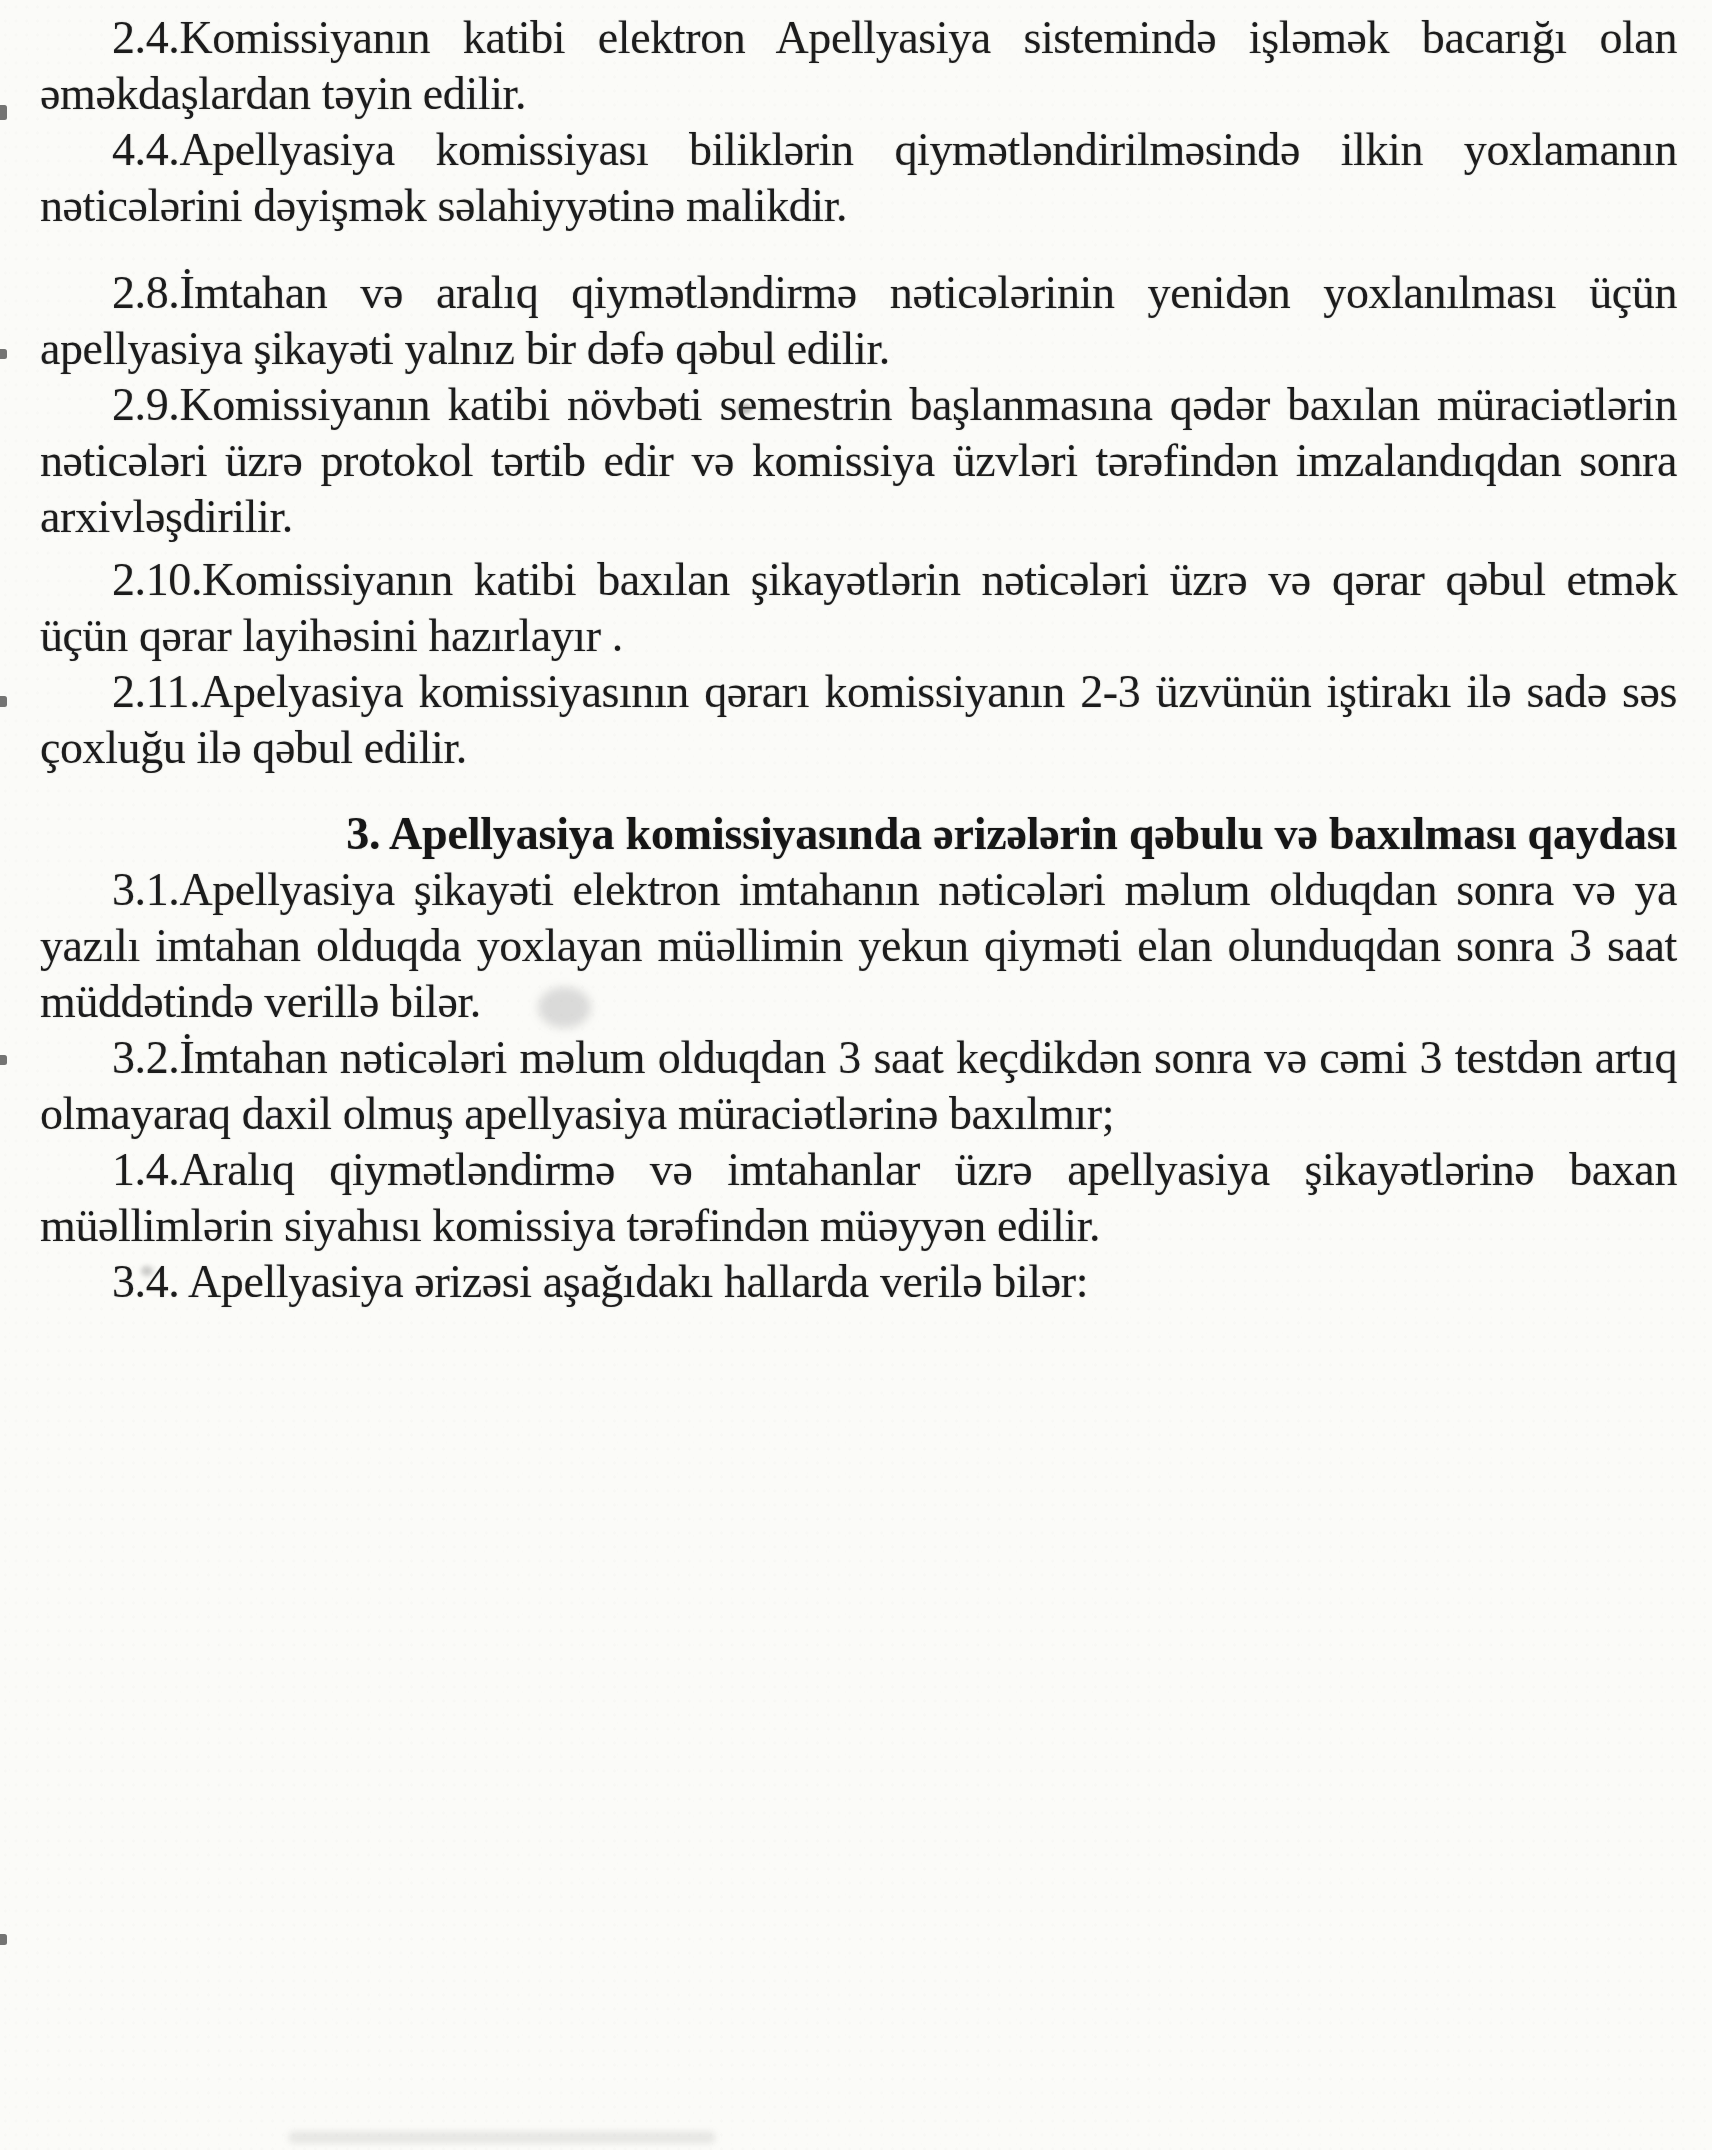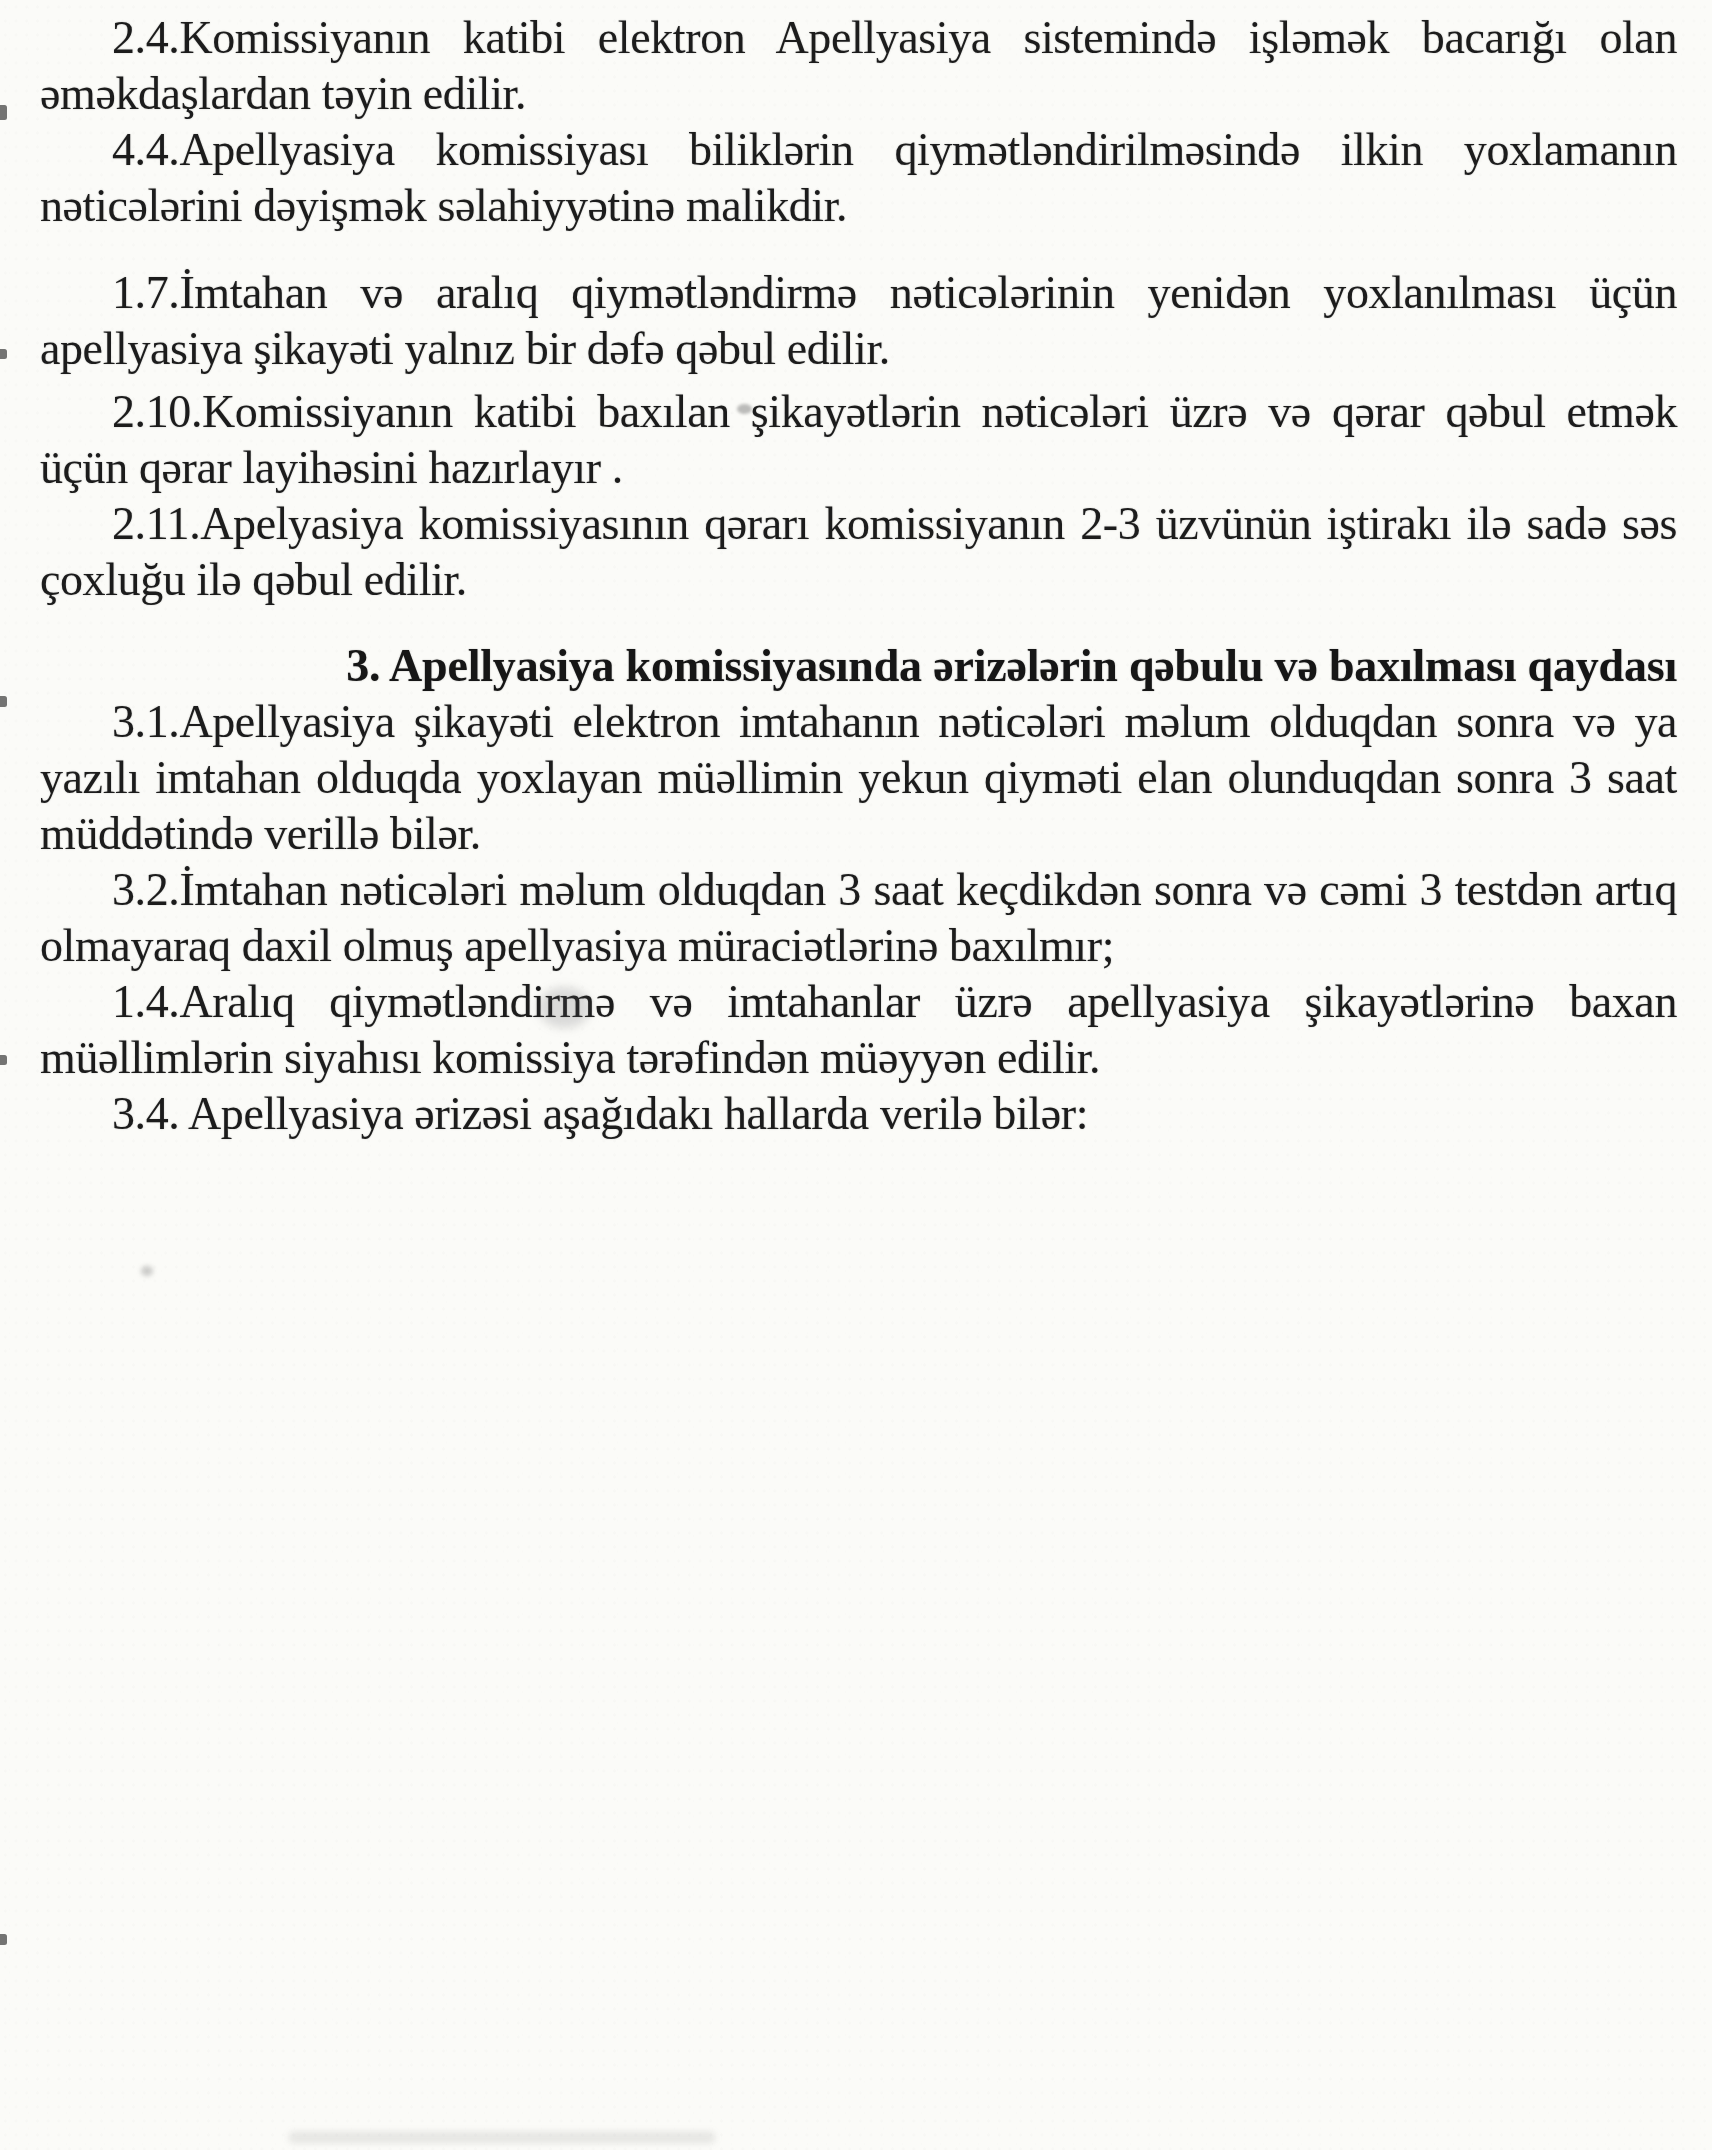--- a/index.html
+++ b/index.html
@@ -64,21 +64,22 @@
   .sm3 { left: 141px; top: 1266px; width: 11.5px;  height: 10px; background: rgba(90,90,90,0.30); filter: blur(2.5px); }
   .sm4 { left: 288px; top: 2131px; width: 428px; height: 13px; border-radius: 6.6px; background: rgba(100,100,100,0.12); filter: blur(3.3px); }
 </style>
 </head>
 <body>
 
 <div class="page">
 
   <p class="para">2.4.Komissiyanın katibi elektron Apellyasiya sistemində işləmək bacarığı olan əməkdaşlardan təyin edilir.</p>
   <p class="para">4.4.Apellyasiya komissiyası biliklərin qiymətləndirilməsində ilkin yoxlamanın nəticələrini dəyişmək səlahiyyətinə malikdir.</p>
-  <p class="para extra-gap">1.7.İmtahan və aralıq qiymətləndirmə nəticələrinin yenidən yoxlanılması üçün apellyasiya şikayəti yalnız bir dəfə qəbul edilir.</p>
+  <p class="para extra-gap">2.8.İmtahan və aralıq qiymətləndirmə nəticələrinin yenidən yoxlanılması üçün apellyasiya şikayəti yalnız bir dəfə qəbul edilir.</p>
+  <p class="para">2.9.Komissiyanın katibi növbəti semestrin başlanmasına qədər baxılan müraciətlərin nəticələri üzrə protokol tərtib edir və komissiya üzvləri tərəfindən imzalandıqdan sonra arxivləşdirilir.</p>
   <p class="para small-gap">2.10.Komissiyanın katibi baxılan şikayətlərin nəticələri üzrə və qərar qəbul etmək üçün qərar layihəsini hazırlayır .</p>
   <p class="para">2.11.Apelyasiya komissiyasının qərarı komissiyanın 2-3 üzvünün iştirakı ilə sadə səs çoxluğu ilə qəbul edilir.</p>
 
   <p class="para section-heading">3. Apellyasiya komissiyasında ərizələrin qəbulu və baxılması qaydası</p>
 
   <p class="para">3.1.Apellyasiya şikayəti elektron imtahanın nəticələri məlum olduqdan sonra və ya yazılı imtahan olduqda yoxlayan müəllimin yekun qiyməti elan olunduqdan sonra 3 saat müddətində verillə bilər.</p>
   <p class="para">3.2.İmtahan nəticələri məlum olduqdan 3 saat keçdikdən sonra və cəmi 3 testdən artıq olmayaraq daxil olmuş apellyasiya müraciətlərinə baxılmır;</p>
   <p class="para">1.4.Aralıq qiymətləndirmə və imtahanlar üzrə apellyasiya şikayətlərinə baxan müəllimlərin siyahısı komissiya tərəfindən müəyyən edilir.</p>
   <p class="para">3.4. Apellyasiya ərizəsi aşağıdakı hallarda verilə bilər:</p>
 

